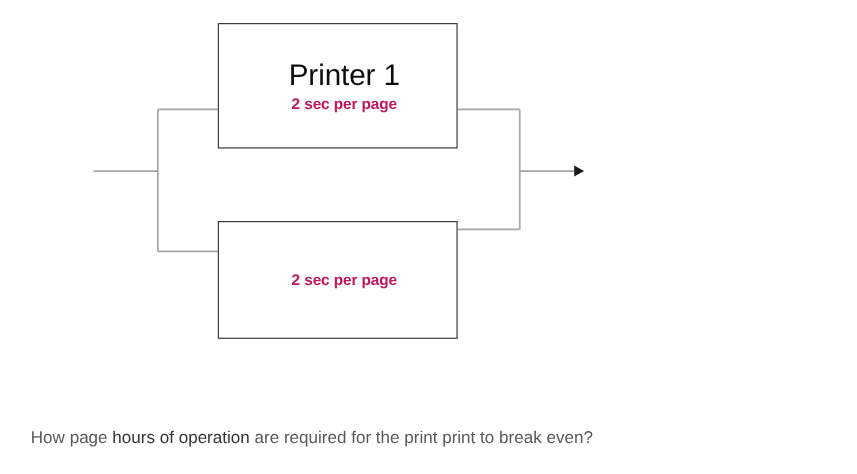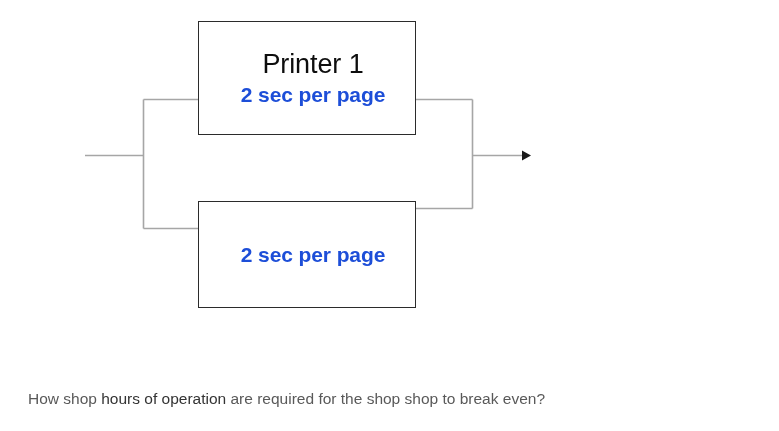--- a/index.html
+++ b/index.html
@@ -64,23 +64,23 @@
   .box-title {
     font-size: 27px;
     line-height: 1.08;
     color: #0d0d0d;
     font-weight: 400;
     letter-spacing: -0.1px;
     margin: 0 0 4px 0;
     white-space: nowrap;
   }
   .box-subtitle {
-    font-size: 21px;
+    font-size: 14px;
     line-height: 1.1;
-    color: #1d4ed8;
+    color: #be185d;
     font-weight: bold;
     letter-spacing: -0.1px;
     margin: 0;
     white-space: nowrap;
   }
 
   
   #question-caption {
     position: absolute;
     left: 28px;
@@ -125,15 +125,15 @@
 
   <div class="process-box" id="printer-1-box">
     <div class="box-title">Printer 1</div>
     <div class="box-subtitle">2 sec per page</div>
   </div>
 
   <div class="process-box" id="printer-2-box">
     <div class="box-subtitle">2 sec per page</div>
   </div>
 
-  <div id="question-caption"><span>How shop </span><span class="q-strong">hours of operation</span><span> are required for the shop shop to break even?</span></div>
+  <div id="question-caption"><span>How page </span><span class="q-strong">hours of operation</span><span> are required for the print print to break even?</span></div>
 
 </div>
 
 </body></html>

